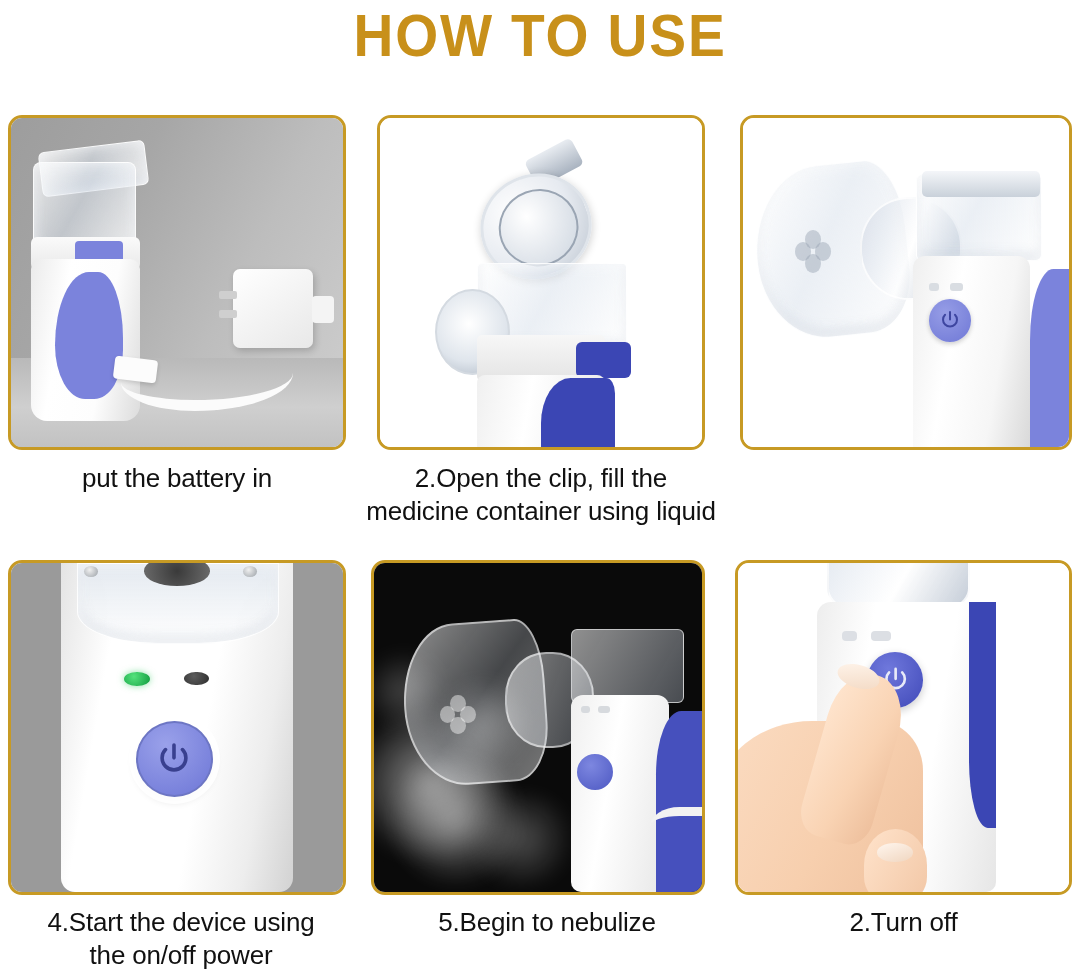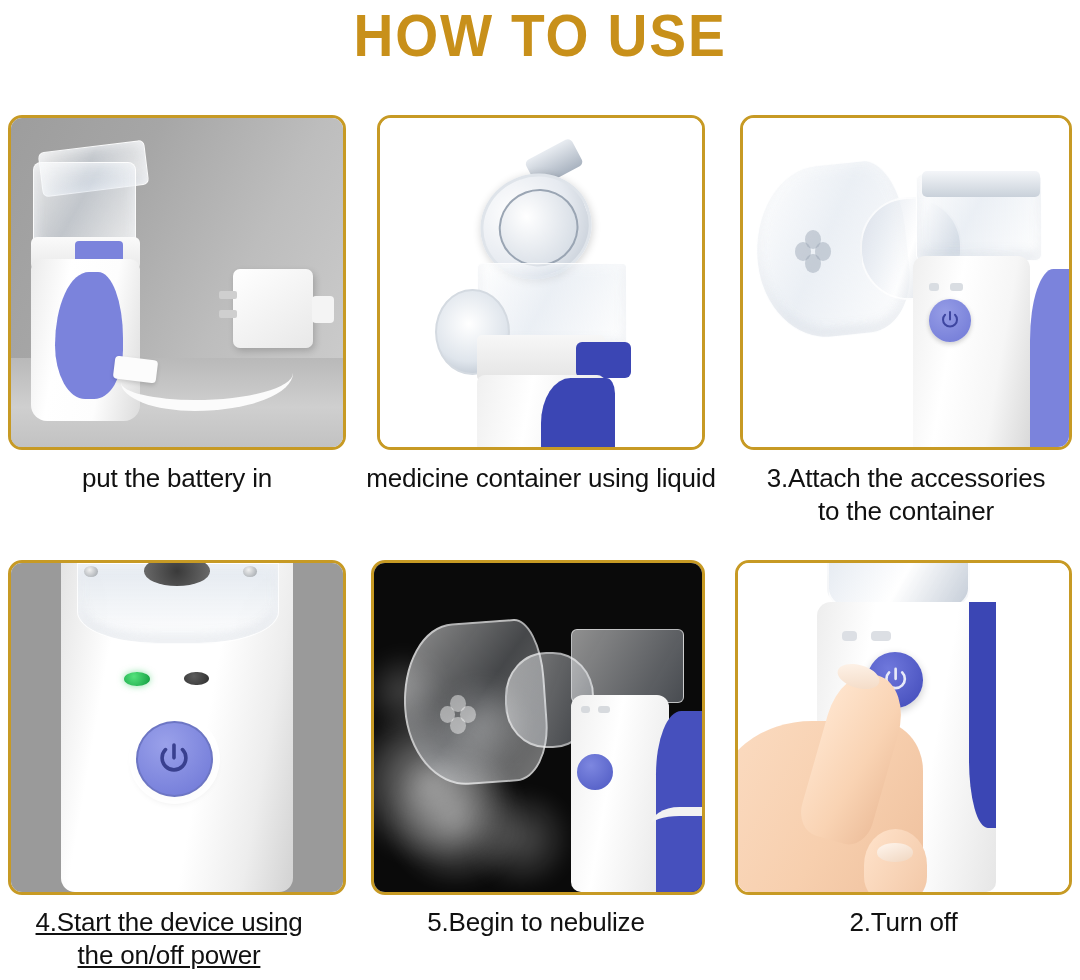--- a/index.html
+++ b/index.html
@@ -258,20 +258,21 @@
       </div>
       <div class="glass tank"></div>
       <div class="wheel"></div>
       <div class="neck"></div>
       <div class="push"></div>
       <div class="lower"></div>
       <div class="accent"></div>
     </div>
   </div>
   <div class="caption" style="left:362px;top:462px;width:358px;">
+    <div>2.Open the clip, fill the</div>
     <div>medicine container using liquid</div>
   </div>
 
   <div class="card" id="p3" style="left:740px;top:115px;width:332px;height:335px;">
     <div class="photo">
       <div class="bg"></div>
       <div class="glass mask"></div>
       <div class="holes">
         <div class="hole" style="left:28%;top:0;"></div>
         <div class="hole" style="left:0;top:28%;"></div>
@@ -286,45 +287,41 @@
         <div class="led" style="left:32%;top:14%;width:11%;height:4%;"></div>
       </div>
       <div class="accent"></div>
       <div class="pwr-btn pwr">
         <svg class="pwr-glyph" viewBox="0 0 24 24" fill="none" stroke="#3e46a0" stroke-width="2.2" stroke-linecap="round">
           <path d="M12 3.2 V 11.4"></path>
           <path d="M6.6 6.1 A 7.6 7.6 0 1 0 17.4 6.1"></path>
         </svg>
       </div>
     </div>
-  </div>
-  <div class="caption" style="left:740px;top:462px;width:332px;">
-    <div>3.Attach the accessories</div>
-    <div>to the container</div>
   </div>
 
   <div class="card" id="p4" style="left:8px;top:560px;width:338px;height:335px;">
     <div class="photo">
       <div class="bg"></div>
       <div class="dev"></div>
       <div class="glass top"></div>
       <div class="mesh"></div>
       <div class="screw" style="left:22%;top:1%;"></div>
       <div class="screw" style="left:70%;top:1%;"></div>
       <div class="led-green"></div>
       <div class="led-off"></div>
       <div class="pwr-btn pwr">
         <svg class="pwr-glyph" viewBox="0 0 24 24" fill="none" stroke="#39408f" stroke-width="2.3" stroke-linecap="round">
           <path d="M12 3.2 V 11.4"></path>
           <path d="M6.6 6.1 A 7.6 7.6 0 1 0 17.4 6.1"></path>
         </svg>
       </div>
     </div>
   </div>
-  <div class="caption" style="left:0;top:906px;width:338px;text-decoration:underline;">
+  <div class="caption" style="left:12px;top:906px;width:338px;">
     <div>4.Start the device using</div>
     <div>the on/off power</div>
   </div>
 
   <div class="card" id="p5" style="left:371px;top:560px;width:334px;height:335px;">
     <div class="photo">
       <div class="bg"></div>
 
       <div class="mist" style="left:-10%;top:44%;width:54%;height:46%;"></div>
       <div class="mist" style="left:2%;top:58%;width:46%;height:40%;opacity:.85;"></div>
@@ -343,21 +340,21 @@
       <div class="tank"></div>
       <div class="dev">
         <div style="position:absolute;left:10%;top:6%;width:10%;height:3.5%;background:#d7dade;border-radius:3px;"></div>
         <div style="position:absolute;left:28%;top:6%;width:12%;height:3.5%;background:#d7dade;border-radius:3px;"></div>
       </div>
       <div class="accent"></div>
       <div class="pwr-btn pwr"></div>
       <div class="cable"></div>
     </div>
   </div>
-  <div class="caption" style="left:369px;top:906px;width:334px;">
+  <div class="caption" style="left:380px;top:906px;width:334px;">
     <div>5.Begin to nebulize</div>
   </div>
 
   <div class="card" id="p6" style="left:735px;top:560px;width:337px;height:335px;">
     <div class="photo">
       <div class="bg"></div>
       <div class="glasstop"></div>
       <div class="dev">
         <div class="accent"></div>
         <div class="led" style="left:14%;top:10%;width:8%;height:3.2%;"></div>

